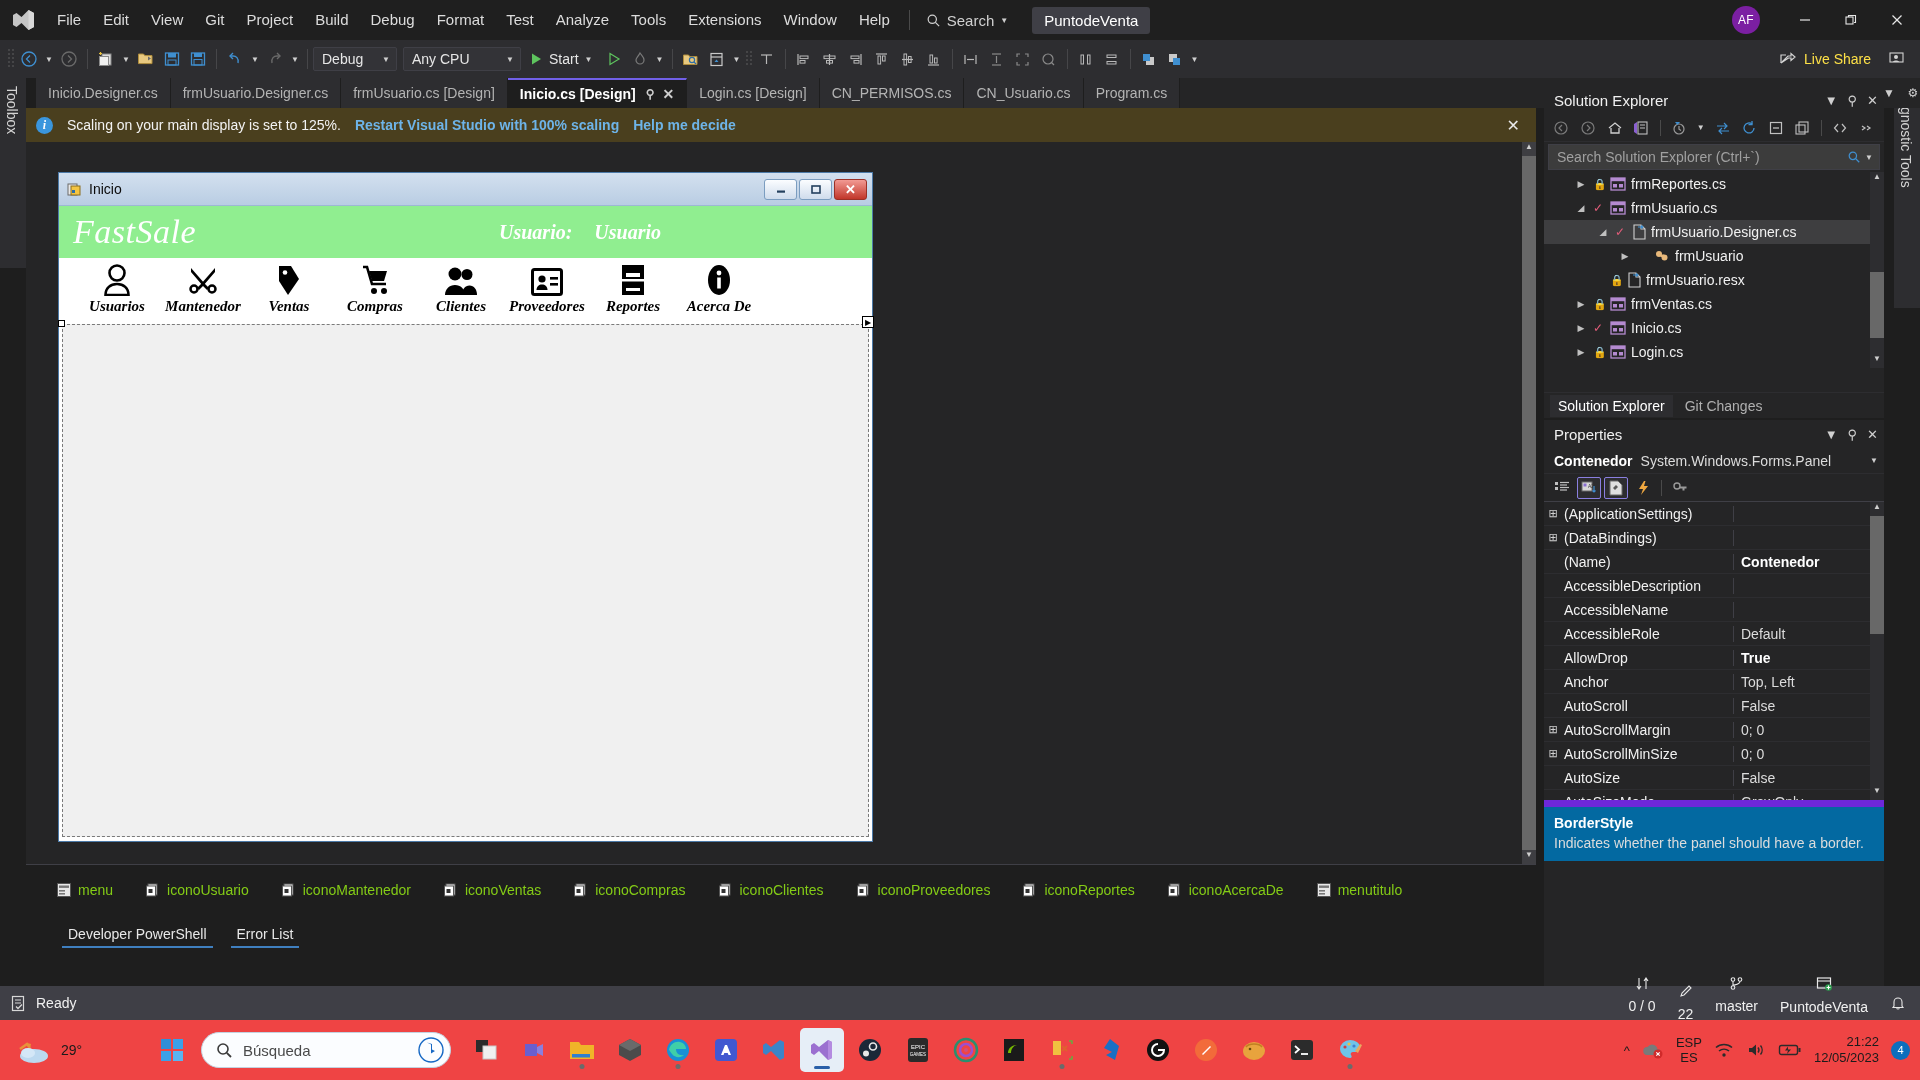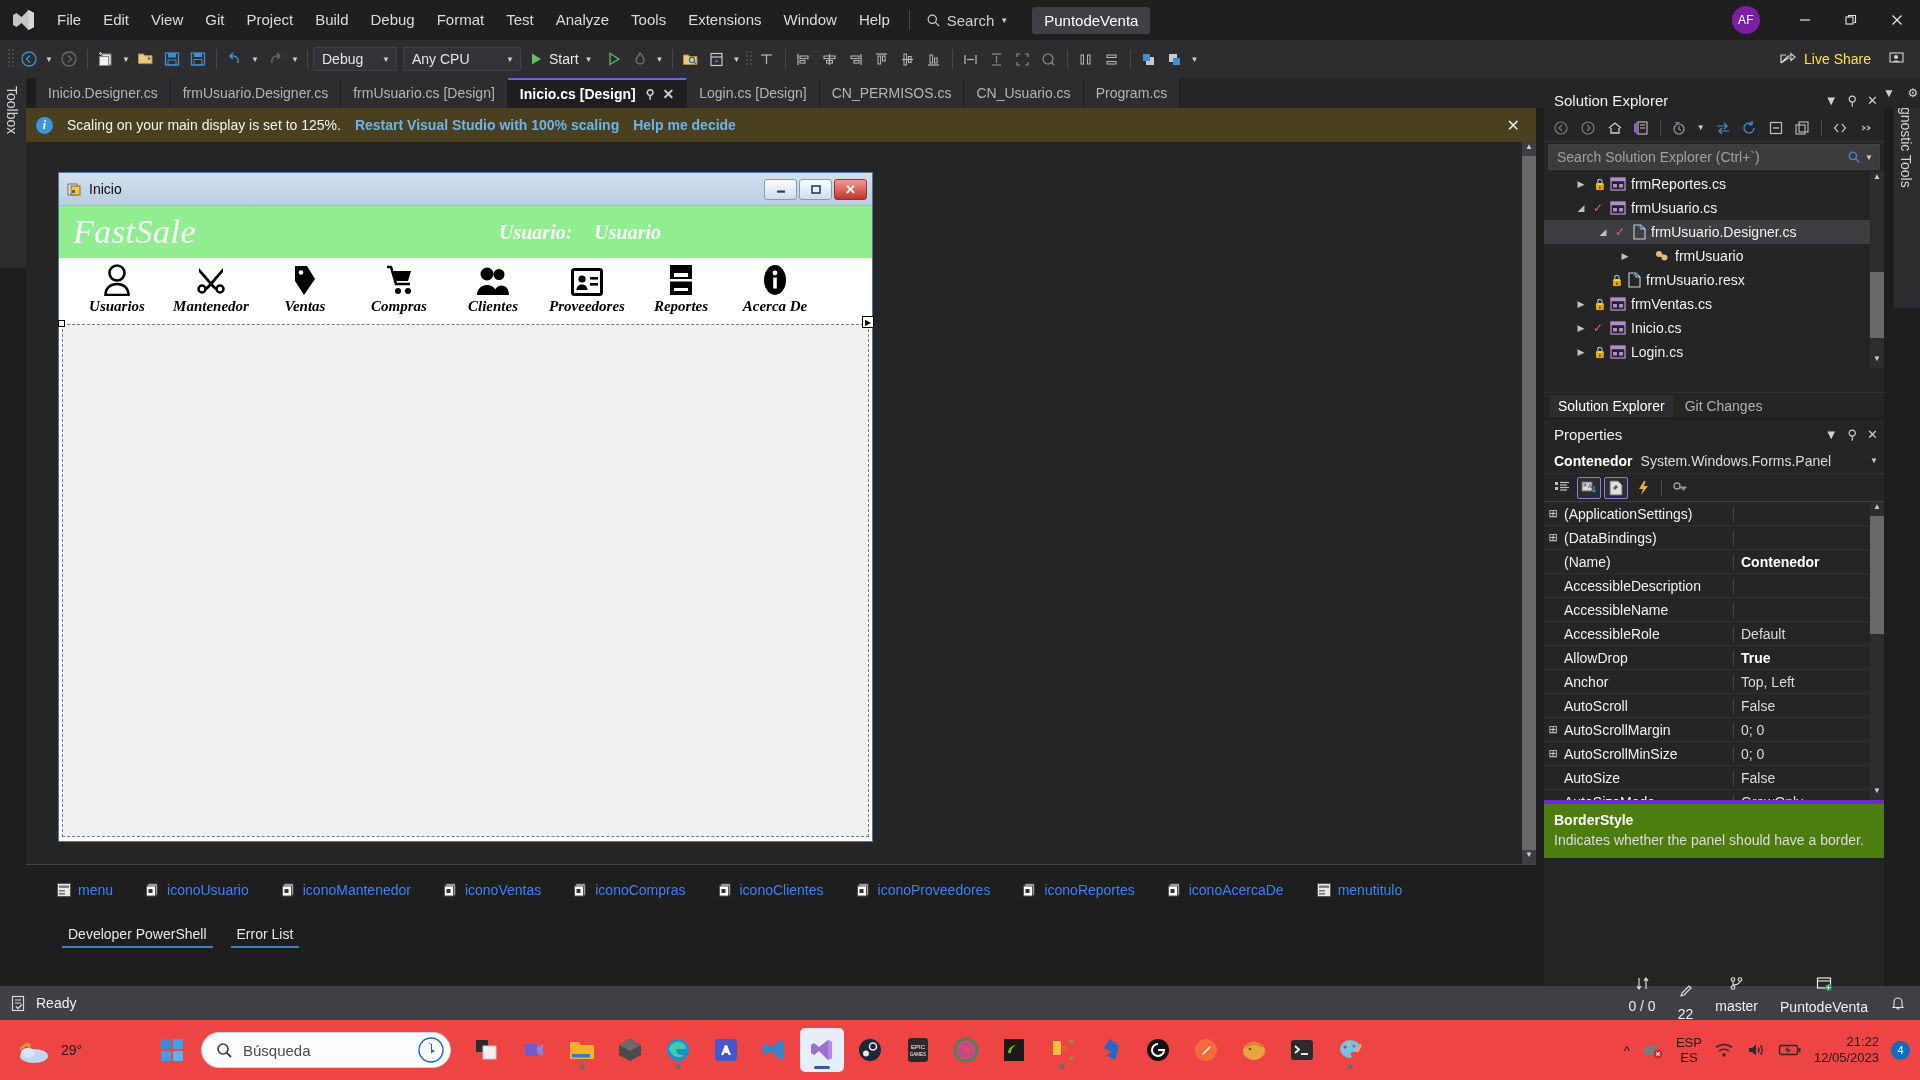--- a/index.html
+++ b/index.html
@@ -140,21 +140,21 @@
   }
   .fs-logo {
     font-family:"Liberation Serif", serif; font-style:italic; font-size:34px; color:#ffffff;
     padding-left:14px; letter-spacing:.5px;
   }
   .fs-user {
     position:absolute; left:440px; display:flex; gap:22px;
     font-family:"Liberation Serif", serif; font-style:italic; font-weight:bold; font-size:20px; color:#ffffff;
   }
   .menu-strip {
-    height:62px; background:#ffffff; display:flex; align-items:flex-start; padding-left:22px; gap:22px;
+    height:62px; background:#ffffff; display:flex; align-items:flex-start; padding-left:22px; gap:14px;
   }
   .ms-item { width:72px; display:flex; flex-direction:column; align-items:center; gap:2px; padding-top:4px; }
   .ms-item .glyph { height:34px; display:flex; align-items:flex-end; justify-content:center; }
   .ms-item .lbl {
     font-family:"Liberation Serif", serif; font-weight:bold; font-style:italic; font-size:15px; color:#000;
     white-space:nowrap;
   }
   .contenedor {
     position:absolute; left:3px; top:118px; right:3px; bottom:4px;
     background:#f0f0f0; border:1px dashed #7a7a7a;
@@ -170,21 +170,21 @@
   
   .des-vscroll { position:absolute; right:0; top:0; width:14px; height:722px; background:#3e3e42; }
   .des-vscroll .thumb { position:absolute; top:0; left:0; width:14px; height:700px; background:#686868; }
   .des-vscroll .arrow { position:absolute; left:0; width:14px; height:14px; color:#cfcfcf; font-size:8px; text-align:center; }
 
   
   .tray {
     position:absolute; top:864px; left:26px; width:1510px; height:50px;
     background:#1e1e1e; border-top:1px solid #3f3f46; display:flex; align-items:center; padding-left:30px; gap:32px;
   }
-  .tray-item { display:flex; align-items:center; gap:6px; color:#3b82f6; font-size:14px; white-space:nowrap; }
+  .tray-item { display:flex; align-items:center; gap:6px; color:#84cc16; font-size:14px; white-space:nowrap; }
 
   
   .bottom-tabs {
     position:absolute; top:914px; left:26px; width:1510px; height:34px; background:#1e1e1e;
     display:flex; align-items:flex-end; padding-left:36px; gap:18px;
   }
   .btab { color:#b0b0b0; font-size:14px; padding:4px 6px; }
   .btab.sel { color:#e8e8e8; border-bottom:2px solid #3f7fbf; }
 
   
@@ -254,21 +254,21 @@
   .prop-tb-btn.active { border:1px solid #8a7fe0; background:#2d2d30; }
   .prop-grid { position:relative; height:298px; overflow:hidden; font-size:14px; }
   .pg-row { display:flex; height:24px; align-items:center; border-bottom:1px solid #2d2d30; }
   .pg-exp { width:18px; text-align:center; color:#d0d0d0; font-size:11px; }
   .pg-name { width:172px; padding-left:2px; color:#f1f1f1; overflow:hidden; white-space:nowrap; border-right:1px solid #3f3f46; }
   .pg-val { flex:1; padding-left:7px; color:#dcdcdc; white-space:nowrap; overflow:hidden; display:flex; align-items:center; gap:8px; }
   .pg-val.bold { font-weight:bold; color:#ffffff; }
   .pg-vscroll { position:absolute; right:0; top:0; width:14px; height:298px; background:#2d2d30; }
   .pg-vscroll .thumb { position:absolute; left:0; width:14px; background:#686868; }
   .pg-vscroll .ar { position:absolute; left:0; width:14px; height:14px; color:#cfcfcf; font-size:8px; text-align:center; }
-  .prop-desc { padding:8px 10px; background:#4d7c0f; border-top:4px solid #6d28d9; }
+  .prop-desc { padding:8px 10px; background:#0369a1; border-top:7px solid #6d28d9; }
   .prop-desc .pd-title { font-weight:bold; font-size:14px; color:#ffffff; margin-bottom:3px; }
   .prop-desc .pd-body { font-size:14px; color:#dcdcdc; line-height:19px; }
 
   
   .taskbar {
     position:absolute; top:1020px; left:0; width:1920px; height:60px;
     background:#ef4444; display:flex; align-items:center;
   }
   .tb-weather { display:flex; align-items:center; gap:7px; padding-left:14px; width:150px; color:#1b1b1b; font-size:14px; }
   .tb-center { position:absolute; left:150px; display:flex; align-items:center; gap:7px; }

